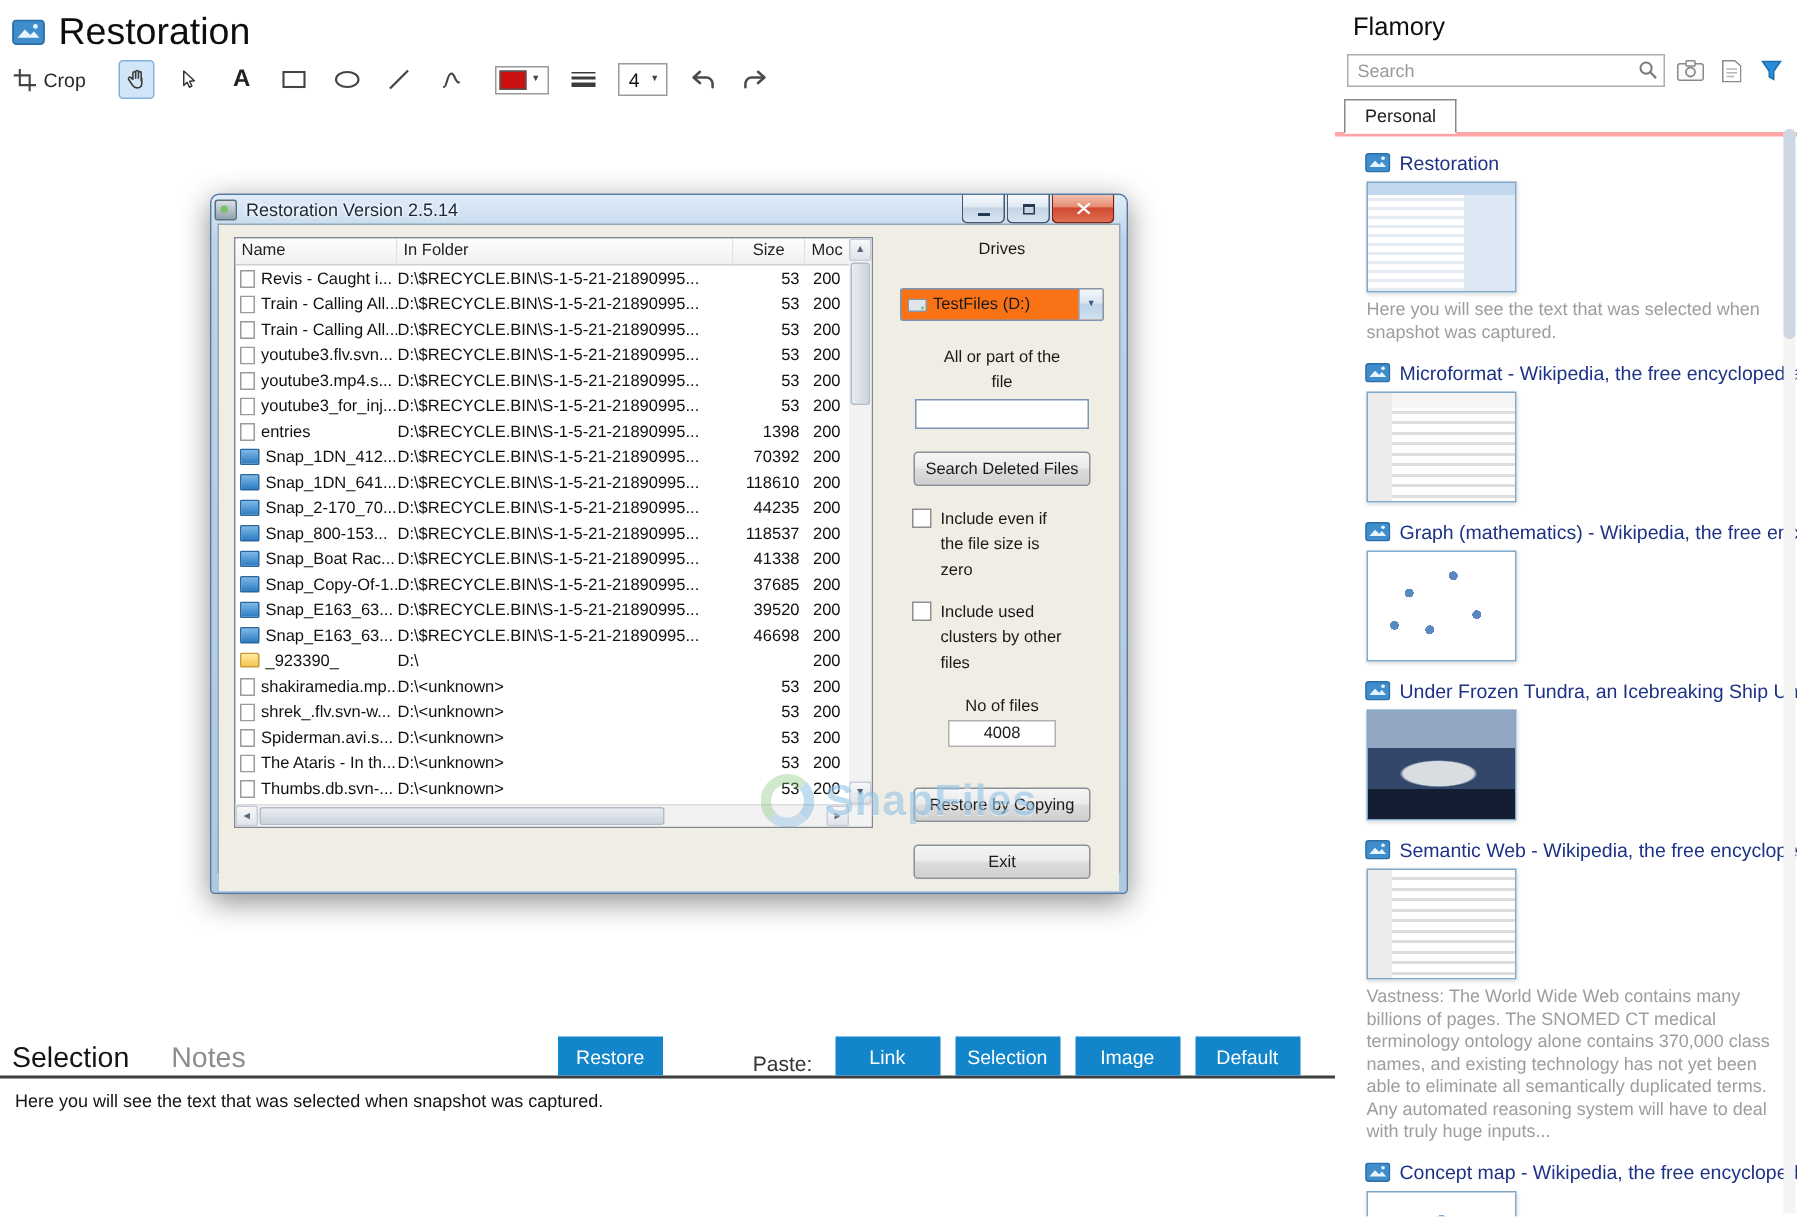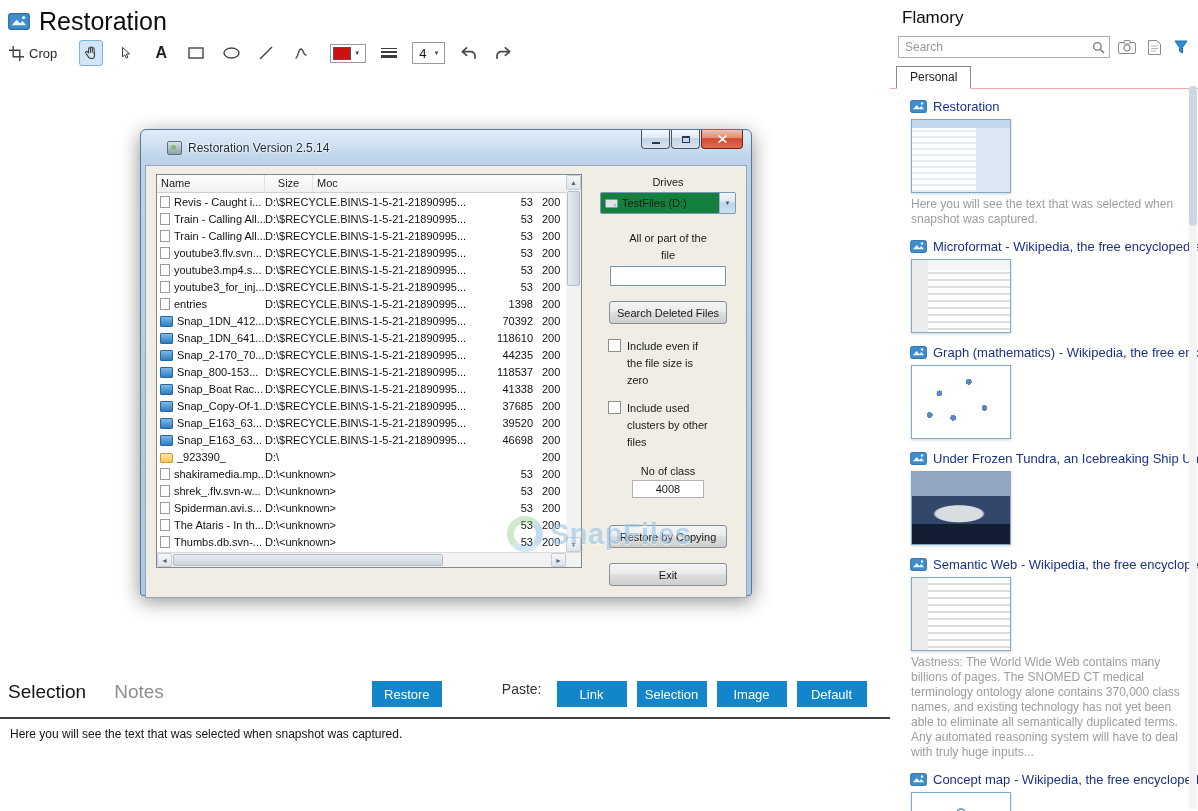--- a/index.html
+++ b/index.html
@@ -26,21 +26,21 @@
   .stroke-icon i:nth-child(1){height:1px;} .stroke-icon i:nth-child(3){height:3px;}
   .size-combo { display:flex; align-items:center; border:1px solid #9a9a9a; background:#fff; height:22px; padding:0 2px 0 6px; font-size:13px; gap:4px; }
 
   .canvas { position:relative; height:613px; background:#fff; overflow:hidden; }
 
   
   .win { position:absolute; left:140px; top:61px; width:612px; height:467px;
          background:linear-gradient(#e0edf9,#bdd3e9 30px,#aec8e1);
          border:1px solid #54789e; border-radius:6px 6px 3px 3px;
          box-shadow:0 5px 20px rgba(0,0,0,.45); }
-  .win-titlebar { height:35px; display:flex; align-items:center; gap:6px; padding:0 26px; position:relative; }
+  .win-titlebar { height:19px; display:flex; align-items:center; gap:6px; padding:0 2px; position:relative; }
   .win-appicon { width:15px; height:14px; border-radius:2px; background:linear-gradient(#d9e0e6,#8fa2ae); border:1px solid #5d707c; position:relative; }
   .win-appicon::after { content:""; position:absolute; left:3px; top:3px; width:5px; height:5px; border-radius:50%; background:#7fc06a; }
   .win-title { font-size:12px; color:#1c2a38; text-shadow:0 0 3px #fff, 0 0 3px #fff; }
   .caption-btns { position:absolute; top:0; right:8px; display:flex; gap:1px; }
   .cap-btn { width:29px; height:19px; display:flex; align-items:center; justify-content:center;
              border:1px solid #46586d; border-top:none; border-radius:0 0 4px 4px;
              background:linear-gradient(#f6fafd,#dfe8f1 44%,#c3d3e4 48%,#d9e4f0); }
   .glyph-min { width:8px; height:2px; background:#243a52; margin-top:8px; }
   .glyph-max { width:8px; height:7px; border:2px solid #243a52; border-width:2px 1px 1px 1px; }
   .cap-btn.close { width:42px; border-color:#7c2013;
@@ -50,21 +50,21 @@
   .win-client { flex:1; background:#f0ede4; display:flex; gap:14px; padding:8px 6px 8px 10px; }
 
   
   .lv { width:426px; height:394px; border:1px solid #828790; background:#fff; display:flex; flex-direction:column; font-size:11px; }
   .lv-main { flex:1; display:flex; min-height:0; }
   .lv-cols { flex:1; display:flex; flex-direction:column; overflow:hidden; }
   .lv-header { display:flex; height:18px; flex:none; }
   .lv-header > div { background:linear-gradient(#fdfdfd,#f1f1f1); border-right:1px solid #e2e2e2; border-bottom:1px solid #cfcfcf; padding:2px 4px; color:#222; overflow:hidden; white-space:nowrap; }
   .lv-rows { flex:1; overflow:hidden; }
   .lv-row { display:flex; height:17px; align-items:center; }
-  .c-name { width:108px; display:flex; align-items:flex-end; gap:4px; padding-left:3px; overflow:hidden; white-space:nowrap; flex:none; }
+  .c-name { width:108px; display:flex; align-items:flex-start; gap:4px; padding-left:3px; overflow:hidden; white-space:nowrap; flex:none; }
   .c-folder { width:224px; overflow:hidden; white-space:nowrap; flex:none; }
   .c-size { width:48px; text-align:right; padding-right:4px; flex:none; }
   .c-mod { flex:1; overflow:hidden; white-space:nowrap; padding-left:5px; }
   .h-name{width:108px;} .h-folder{width:224px;} .h-size{width:48px; text-align:center;} .h-mod{flex:1; border-right:none!important;}
   .fic { flex:none; }
   .fic.ic-doc { width:10px; height:12px; background:#fff; border:1px solid #9a9a9a; }
   .fic.ic-snap { width:13px; height:11px; background:linear-gradient(#7cb9e8,#2e7cc2); border:1px solid #28679e; border-radius:1px; }
   .fic.ic-folder { width:13px; height:10px; background:linear-gradient(#ffeaa4,#f3c64e); border:1px solid #c79b3b; border-radius:1px 2px 1px 1px; }
   .lv-vscroll { width:15px; flex:none; background:#f2f2f2; display:flex; flex-direction:column; align-items:stretch; }
   .sb-arrow { height:15px; flex:none; display:flex; align-items:center; justify-content:center; font-size:7px; color:#55667a; background:linear-gradient(#f7f7f7,#dfe3e9); border:1px solid #c6cdd6; border-radius:2px; }
@@ -72,21 +72,21 @@
   .v-track { flex:1; }
   .lv-hscroll { height:15px; flex:none; display:flex; background:#f2f2f2; border-top:1px solid #dcdcdc; }
   .h-arrow { width:15px; flex:none; display:flex; align-items:center; justify-content:center; font-size:7px; color:#55667a; background:linear-gradient(#f7f7f7,#dfe3e9); border:1px solid #c6cdd6; border-radius:2px; }
   .h-thumb { width:270px; margin:1px; background:linear-gradient(#e9edf2,#ccd4de); border:1px solid #b3bdc9; border-radius:2px; }
   .h-track { flex:1; }
   .h-corner { width:15px; flex:none; }
 
   
   .rpanel { flex:1; display:flex; flex-direction:column; align-items:center; font-size:11px; color:#1a1a1a; }
   .rp-label { text-align:center; margin-top:2px; }
-  .drives-combo { display:flex; align-items:center; width:136px; height:22px; margin-top:4px; border:1px solid #7a96b8; border-radius:2px; background:#15803d; padding-left:4px; gap:4px; }
+  .drives-combo { display:flex; align-items:center; width:136px; height:22px; margin-top:20px; border:1px solid #7a96b8; border-radius:2px; background:#f97316; padding-left:4px; gap:4px; }
   .combo-btn { margin-left:auto; width:16px; align-self:stretch; display:flex; align-items:center; justify-content:center; font-size:6px; color:#3b5a78; background:linear-gradient(#f2f7fb,#d9e6f2 45%,#bdd3e9 50%,#d0e0f0); border-left:1px solid #9ab4cd; }
   .rp-filter-label { width:82px; text-align:center; line-height:1.5; margin-top:16px; }
   .rp-input { width:116px; height:20px; margin-top:3px; border:1px solid #7a96b8; background:#fff; font:inherit; padding:0 3px; }
   .win-btn { width:118px; height:23px; font-size:11px; color:#1a1a1a; border:1px solid #8a9097; border-radius:3px;
              background:linear-gradient(#f5f5f5,#ebebeb 46%,#ddd 52%,#cfcfcf); }
   .btn-search { margin-top:15px; }
   .cb-row { display:flex; gap:6px; width:120px; margin-top:14px; }
   .cb-row + .cb-row { margin-top:11px; }
   .cb { width:13px; height:13px; flex:none; background:#fff; border:1px solid #8e8e8e; margin-top:1px; }
   .cb-label { width:86px; line-height:1.55; }
@@ -94,39 +94,39 @@
   .nof-value { width:72px; height:18px; margin-top:3px; background:#fff; border:1px solid #b2b2b2; display:flex; align-items:center; justify-content:center; }
   .btn-restorecopy { margin-top:27px; }
   .btn-exit { margin-top:15px; }
 
   
   .watermark { position:absolute; left:366px; top:386px; display:flex; align-items:center; gap:7px; opacity:.62; pointer-events:none; }
   .wm-g { width:36px; height:36px; border-radius:50%; border:7px solid rgba(128,196,120,.6); border-right-color:rgba(95,165,215,.6); border-bottom-color:rgba(95,165,215,.45); }
   .wm-text { font-size:29px; font-weight:700; letter-spacing:.5px; color:rgba(125,182,224,.8); text-shadow:0 1px 0 rgba(255,255,255,.8); }
 
   
-  .bottom-bar { height:38px; display:flex; align-items:flex-start; padding-left:8px; border-bottom:2px solid #3f3f3f; }
+  .bottom-bar { height:38px; display:flex; align-items:flex-end; padding-left:8px; border-bottom:2px solid #3f3f3f; }
   .tab-main { font-size:19px; color:#141414; }
   .tab-main.inactive { color:#8d8d8d; margin-left:28px; }
   .btn-blue { width:70px; height:26px; border:none; background:#1285cb; color:#fff; font-size:13px; font-family:inherit; cursor:pointer; }
   .btn-restore { margin-left:208px; }
   .paste-label { margin-left:60px; font-size:14px; color:#333; }
   .paste-group { display:flex; gap:10px; margin-left:15px; }
   .selection-text { padding:8px 10px; font-size:12px; color:#141414; }
 
   
   .sidebar { flex:1; position:relative; overflow:hidden; background:#fff; }
   .sb-title { font-size:17px; color:#0d0d0d; padding:8px 0 0 12px; }
   .sb-search-row { display:flex; align-items:center; gap:7px; padding:8px 6px 0 8px; }
   .search-wrap { position:relative; }
   .search-input { width:212px; height:22px; border:1px solid #abadb3; padding:0 22px 0 6px; font:inherit; font-size:12px; color:#333; }
   .search-input::placeholder { color:#999; }
   .search-mag { position:absolute; right:5px; top:4px; }
   .sb-icon { display:flex; align-items:center; justify-content:center; width:20px; height:20px; }
-  .sb-tabs { margin-top:8px; border-bottom:1px solid #fca5a5; padding-left:6px; }
+  .sb-tabs { margin-top:8px; border-bottom:3px solid #fca5a5; padding-left:6px; }
   .sb-tab { display:inline-block; background:#fff; border:1px solid #898989; border-bottom:1px solid #fff; margin-bottom:-1px; padding:3px 13px 4px; font-size:12px; color:#222; }
   .sb-list { padding:10px 0 0 20px; }
   .sb-item { margin-bottom:12px; }
   .sb-item-head { display:flex; align-items:center; gap:6px; overflow:hidden; white-space:nowrap; }
   .sb-item-title { font-size:13px; color:#1c3286; overflow:hidden; white-space:nowrap; }
   .thumb { width:100px; height:74px; border:1px solid #7fa8c9; background:#fdfdfd; margin:5px 0 4px 1px; box-shadow:0 1px 3px rgba(0,0,0,.18); }
   .thumb-app { background:
       linear-gradient(180deg,#c3d8ec 0 8px,rgba(0,0,0,0) 8px),
       linear-gradient(90deg,rgba(0,0,0,0) 0 64px,#dce9f5 64px),
       repeating-linear-gradient(180deg,#fff 0 4px,#e4ebf3 4px 6px); }
@@ -260,20 +260,21 @@
           </div>
         </div>
         <div class="win-body">
           <div class="win-client">
 
             <div class="lv">
               <div class="lv-main">
                 <div class="lv-cols">
                   <div class="lv-header">
                     <div class="h-name">Name</div>
+                    <div class="h-folder">In Folder</div>
                     <div class="h-size">Size</div>
                     <div class="h-mod">Moc</div>
                   </div>
                   <div class="lv-rows">
 
                       <div class="lv-row">
                         <div class="c-name">
                           <span class="fic ic-doc"></span>
                           <span>Revis - Caught i...</span>
                         </div>
@@ -514,21 +515,21 @@
               <input class="rp-input" type="text" value="" style="">
               <button class="win-btn btn-search">Search Deleted Files</button>
               <div class="cb-row">
                 <span class="cb"></span>
                 <span class="cb-label">Include even if the file size is zero</span>
               </div>
               <div class="cb-row">
                 <span class="cb"></span>
                 <span class="cb-label">Include used clusters by other files</span>
               </div>
-              <div class="rp-label nof-label">No of class</div>
+              <div class="rp-label nof-label">No of files</div>
               <div class="nof-value">4008</div>
               <button class="win-btn btn-restorecopy">Restore by Copying</button>
               <button class="win-btn btn-exit">Exit</button>
             </div>
 
           </div>
         </div>
         <div class="watermark">
           <span class="wm-g"></span>
           <span class="wm-text">SnapFiles</span>

